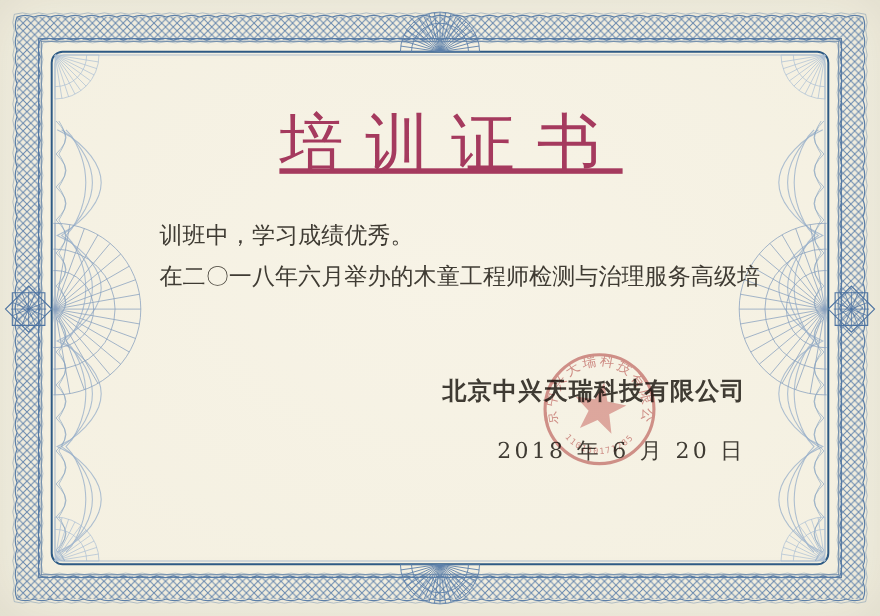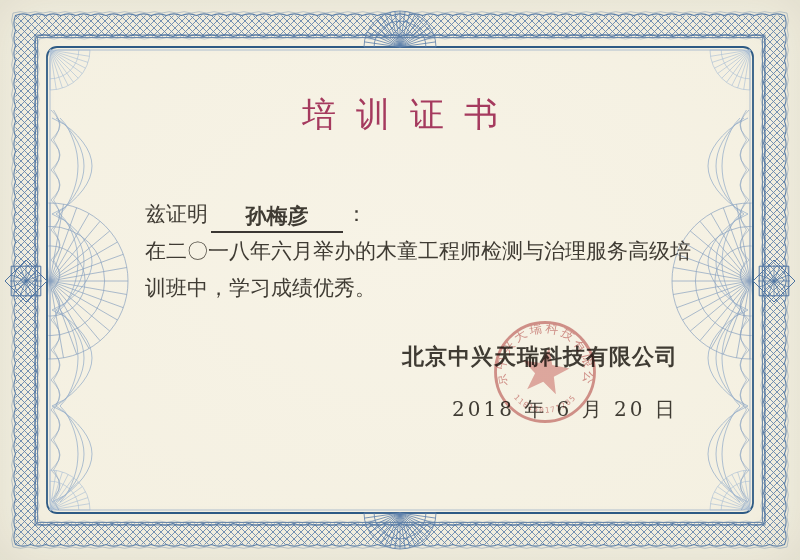--- a/index.html
+++ b/index.html
@@ -9,22 +9,22 @@
     background: radial-gradient(120% 120% at 50% 45%, #f7f3e6 0%, #f4f0e1 55%, #ebe8d7 100%);
     font-family: "DejaVu Serif", "Liberation Serif", serif;
   }
   .page::after {
     content:""; position:absolute; inset:0; pointer-events:none;
     box-shadow: inset 0 0 55px rgba(125,125,105,.18);
   }
   svg.decor { position:absolute; left:0; top:0; z-index:1; }
   .title {
     position:absolute; left:0; right:0; top:92px; z-index:2;
-    text-align:center; font-size:34px; letter-spacing:20px; padding-left:20px;
-    color:#a53a5e; font-weight:500;
+    text-align:center; font-size:58px; letter-spacing:20px; padding-left:20px;
+    color:#a53a5e; font-weight:500;text-decoration:underline;
   }
   .body-block { position:absolute; left:145px; top:196px; width:520px; z-index:2;
     color:#3f3b33; font-size:21px; }
   .line { line-height:37px; white-space:nowrap; }
   .name {
     display:inline-block; min-width:132px; text-align:center;
     border-bottom:2px solid #3b3733; font-weight:600; line-height:28px;
     margin:0 3px; vertical-align:bottom; padding:0 6px 1px 6px;
   }
   .issuer { position:absolute; left:402px; top:338px; z-index:2;
@@ -98,23 +98,22 @@
       <polygon points="40.8,295.8 11.2,295.8 11.2,266.2 40.8,266.2" fill="none" stroke="#4d73a1" stroke-width="1"></polygon>
       <path d="M26,281L42.0,281.0M26,281L40.8,287.1M26,281L37.3,292.3M26,281L32.1,295.8M26,281L26.0,297.0M26,281L19.9,295.8M26,281L14.7,292.3M26,281L11.2,287.1M26,281L10.0,281.0M26,281L11.2,274.9M26,281L14.7,269.7M26,281L19.9,266.2M26,281L26.0,265.0M26,281L32.1,266.2M26,281L37.3,269.7M26,281L40.8,274.9" fill="none" stroke="#4d73a1" stroke-width="0.8" opacity="0.9"></path>
       <polygon points="795.0,281.0 774.0,302.0 753.0,281.0 774.0,260.0" fill="none" stroke="#4d73a1" stroke-width="1"></polygon>
       <polygon points="788.8,295.8 759.2,295.8 759.2,266.2 788.8,266.2" fill="none" stroke="#4d73a1" stroke-width="1"></polygon>
       <path d="M774,281L790.0,281.0M774,281L788.8,287.1M774,281L785.3,292.3M774,281L780.1,295.8M774,281L774.0,297.0M774,281L767.9,295.8M774,281L762.7,292.3M774,281L759.2,287.1M774,281L758.0,281.0M774,281L759.2,274.9M774,281L762.7,269.7M774,281L767.9,266.2M774,281L774.0,265.0M774,281L780.1,266.2M774,281L785.3,269.7M774,281L788.8,274.9" fill="none" stroke="#4d73a1" stroke-width="0.8" opacity="0.9"></path>
     </svg>
 
   <div class="title">培训证书</div>
 
   <div class="body-block">
-    <div class="line"><span>兹证明</span><span class="name">孙梅彦</span><span>：</span></div>
+    <div class="line">训班中，学习成绩优秀。</div>
     <div class="line">在二〇一八年六月举办的木童工程师检测与治理服务高级培</div>
-    <div class="line">训班中，学习成绩优秀。</div>
   </div>
 
   <div class="issuer">北京中兴天瑞科技有限公司</div>
   <div class="date">2018 年 6 月 20 日</div>
 
   <svg class="seal" viewBox="-62 -62 124 124">
     <defs>
       <path id="arcTop" d="M -38,18 A 42,42 0 1 1 38,18" fill="none"></path>
       <path id="arcBottom" d="M -32,28 A 42,42 0 0 0 32,28" fill="none"></path>
     </defs>

